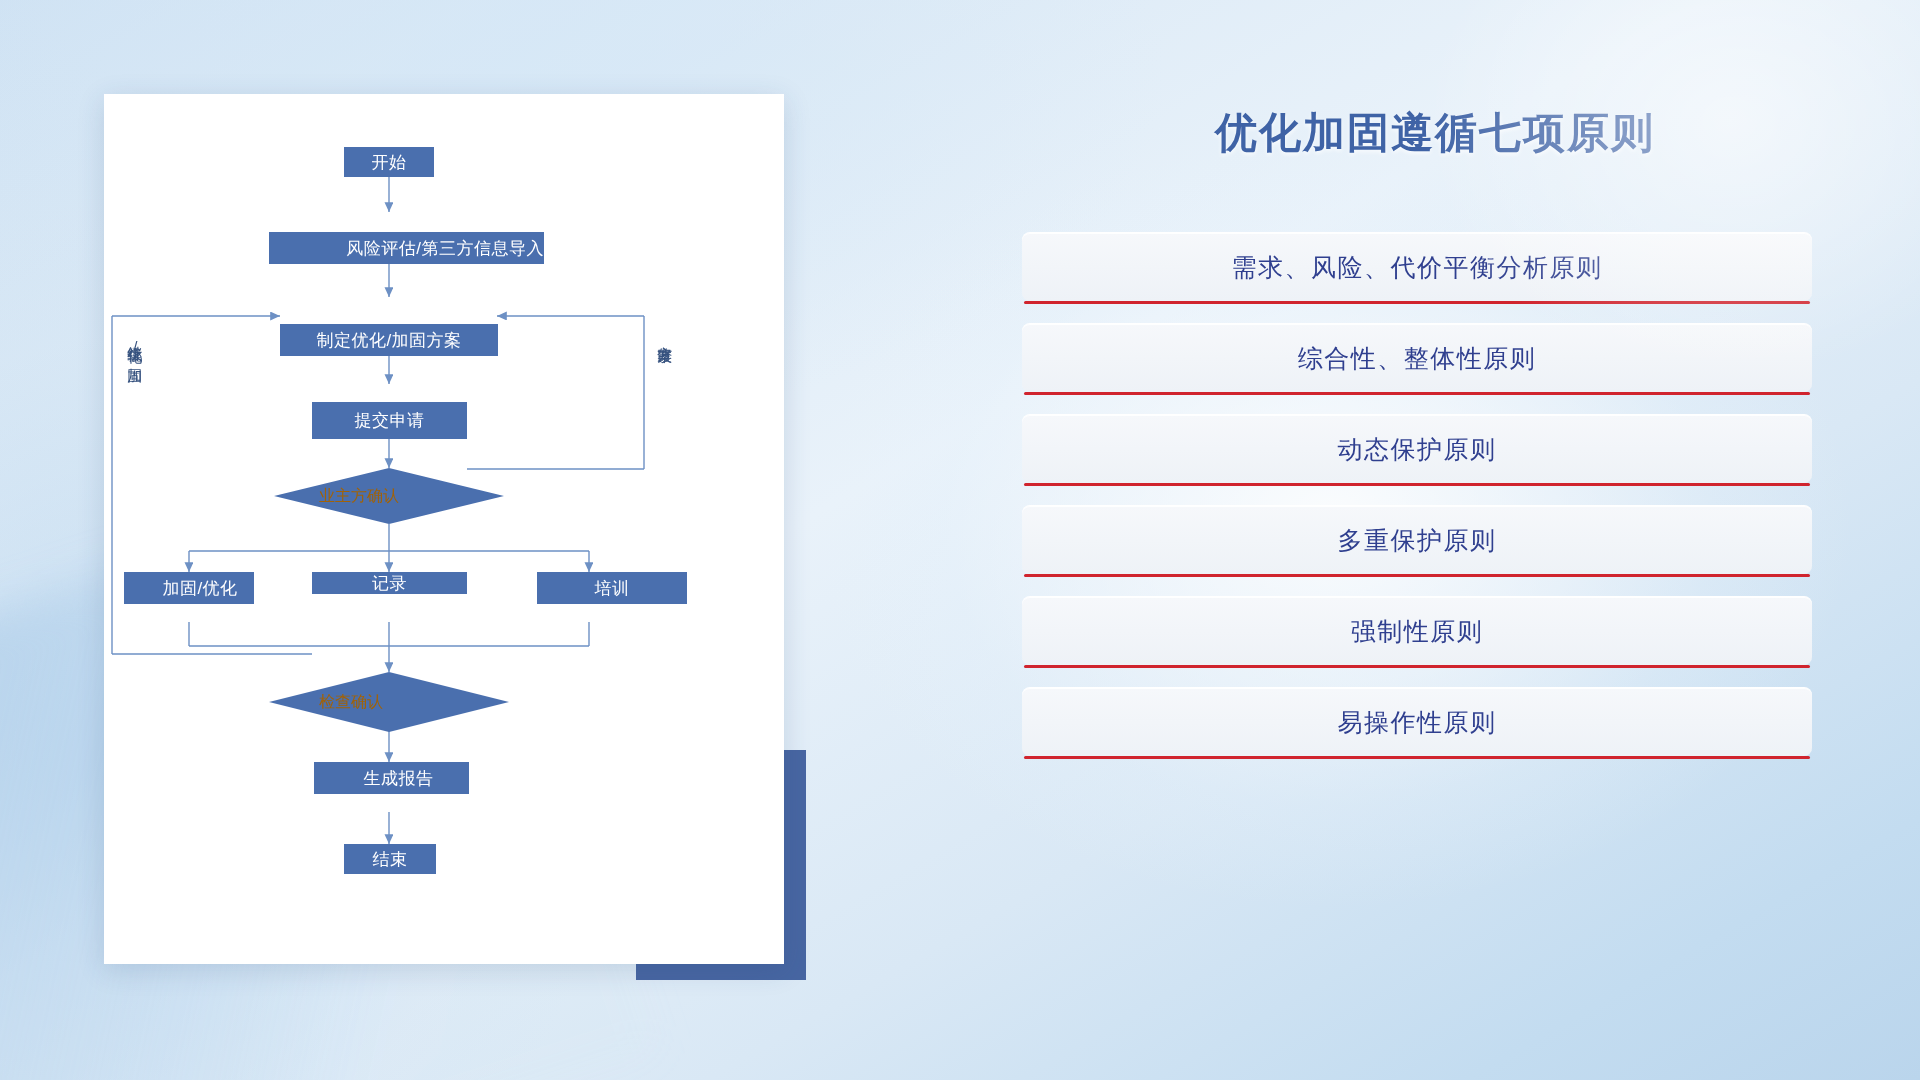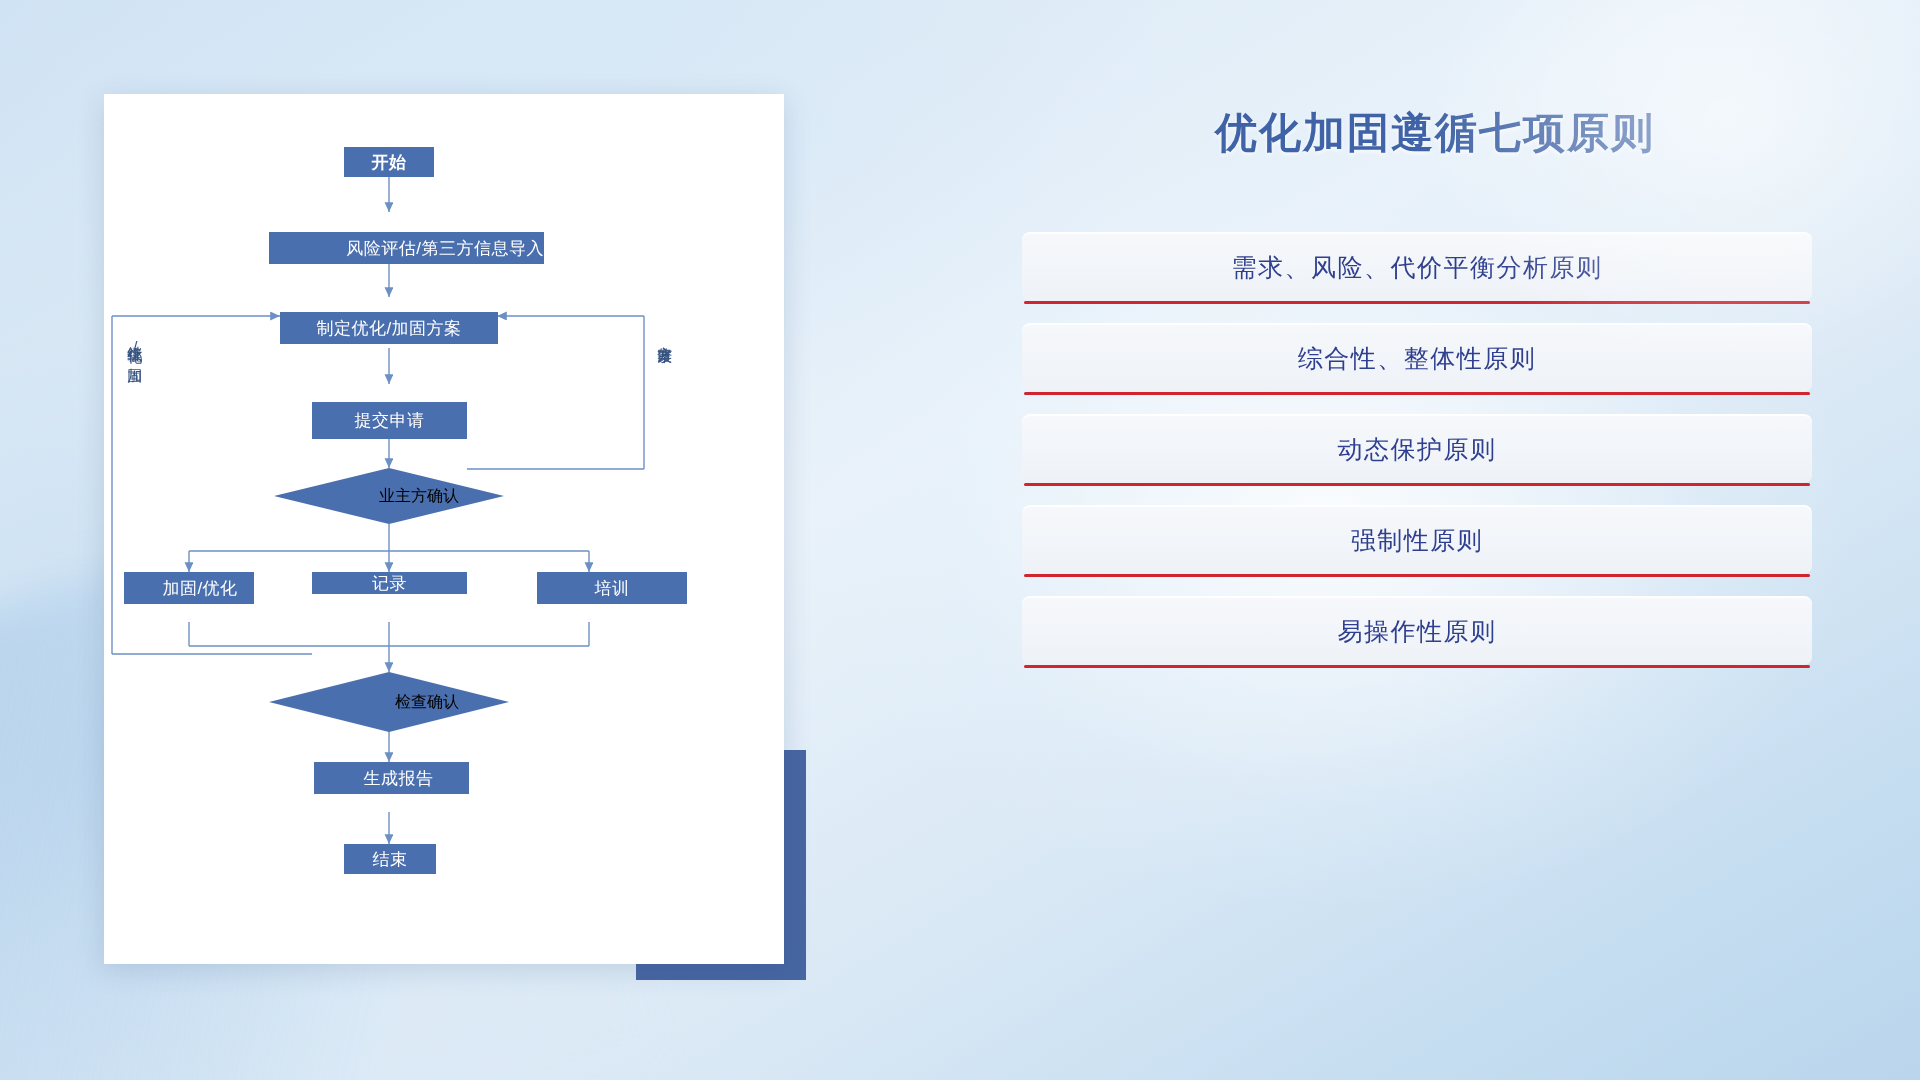--- a/index.html
+++ b/index.html
@@ -78,25 +78,25 @@
     font-size: 17px;
     display: flex;
     align-items: center;
     justify-content: center;
     letter-spacing: 0.5px;
     white-space: nowrap;
     box-sizing: border-box;
   }
   .diamond-label {
     position: absolute;
-    color: #000000;
+    color: #a16207;
     font-size: 16px;
     display: flex;
     align-items: center;
-    justify-content: flex-end;
+    justify-content: flex-start;
     white-space: nowrap;
     pointer-events: none;
   }
   .vlabel {
     position: absolute;
     writing-mode: vertical-rl;
     text-orientation: upright;
     color: #36527f;
     font-size: 15px;
     line-height: 1.12;
@@ -199,29 +199,29 @@
 
           <line x1="285" y1="718" x2="285" y2="750" marker-end="url(#ah)"></line>
         </g>
 
         <g fill="#4a6fae">
           <polygon points="285,374 400,402 285,430 170,402"></polygon>
           <polygon points="285,578 405,608 285,638 165,608"></polygon>
         </g>
       </svg>
 
-      <div class="node" style="left:240px; top:53px; width:90px; height:30px;font-weight:bold;">
+      <div class="node" style="left:240px; top:53px; width:90px; height:30px;">
         <span>开始</span>
       </div>
 
       <div class="node" style="left:165px; top:138px; width:275px; height:32px;justify-content:flex-end;">
         <span>风险评估/第三方信息导入</span>
       </div>
 
-      <div class="node" style="left:176px; top:218px; width:218px; height:32px;">
+      <div class="node" style="left:176px; top:230px; width:218px; height:32px;">
         <span>制定优化/加固方案</span>
       </div>
 
       <div class="node" style="left:208px; top:308px; width:155px; height:37px;">
         <span>提交申请</span>
       </div>
 
       <div class="diamond-label" style="left:215px; top:390px; width:140px; height:24px;">
         <span>业主方确认</span>
       </div>
@@ -263,20 +263,23 @@
     <div class="principle">
       <span>需求、风险、代价平衡分析原则</span>
     </div>
     <div class="principle">
       <span>综合性、整体性原则</span>
     </div>
     <div class="principle">
       <span>动态保护原则</span>
     </div>
     <div class="principle">
+      <span>多重保护原则</span>
+    </div>
+    <div class="principle">
       <span>强制性原则</span>
     </div>
     <div class="principle">
       <span>易操作性原则</span>
     </div>
   </div>
 
 </div>
 
 </body></html>

